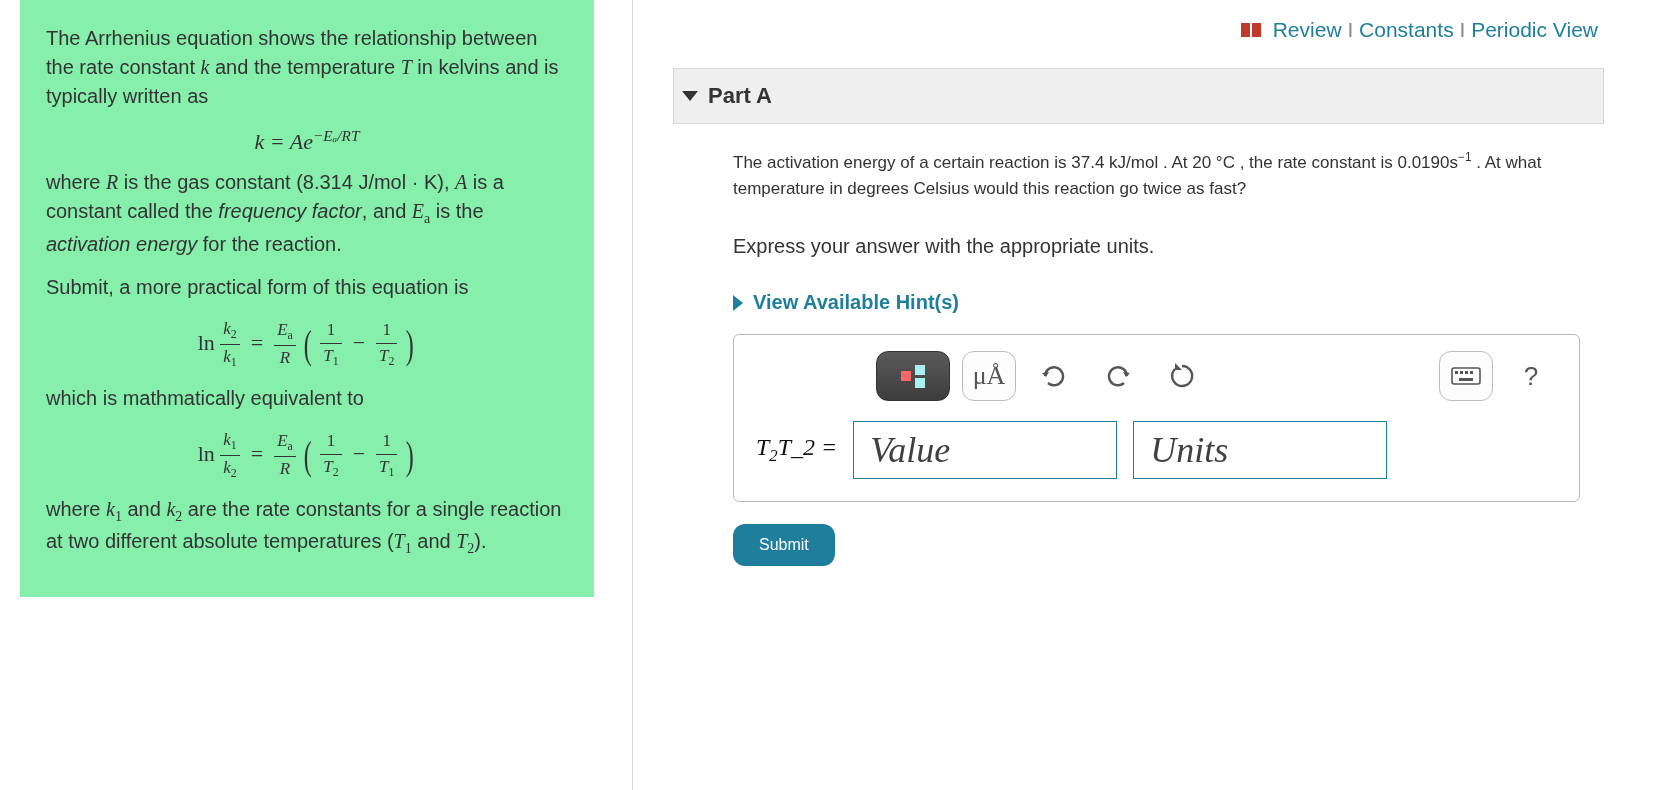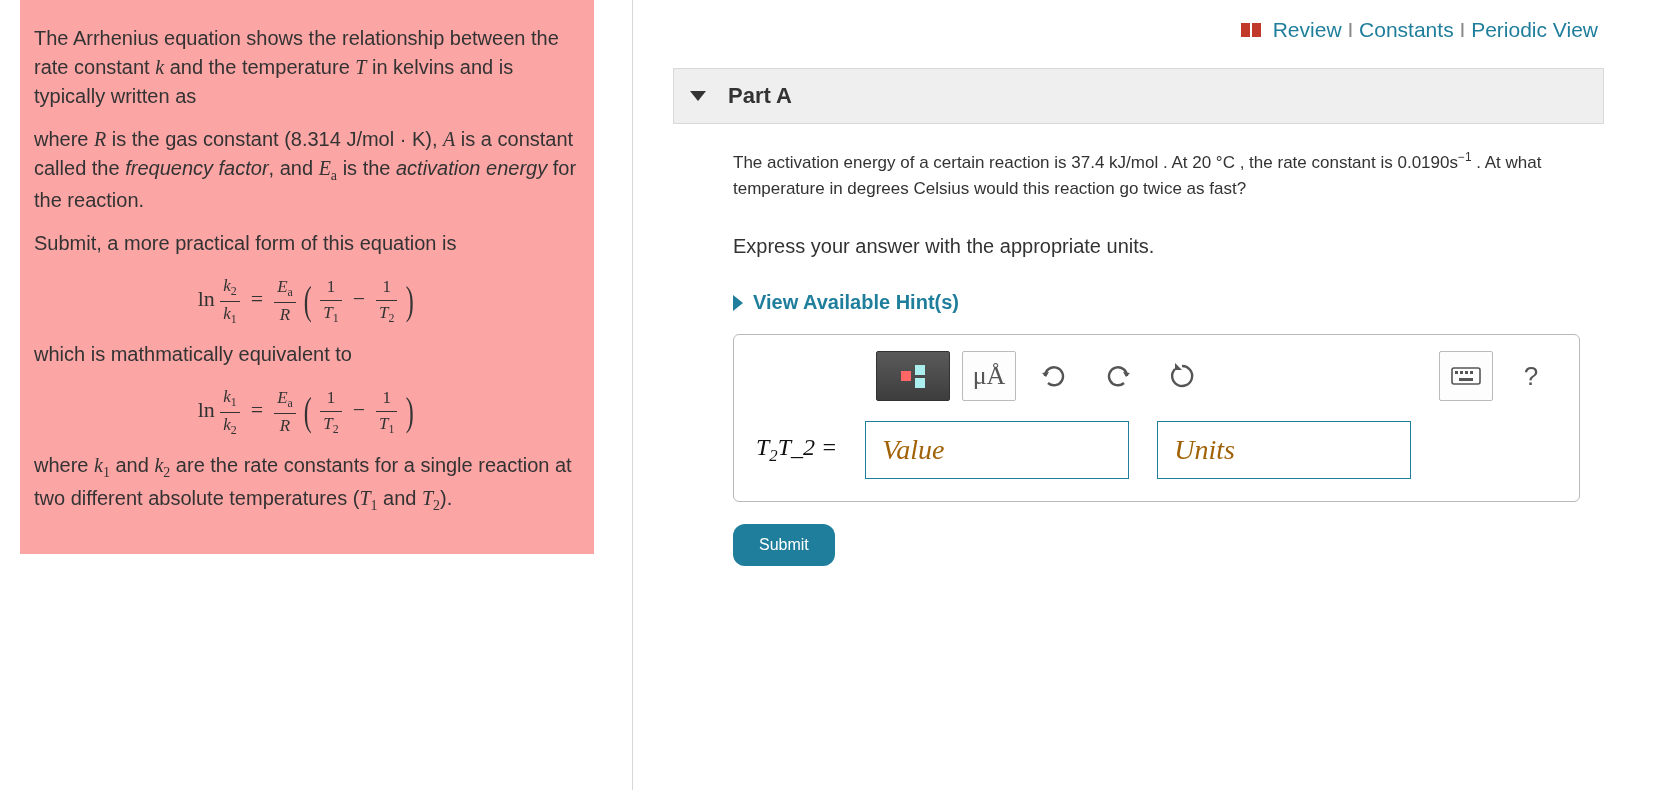--- a/index.html
+++ b/index.html
@@ -1,47 +1,47 @@
 <!DOCTYPE html>
 <html><head>
 <meta charset="utf-8">
 <style>
   html,body{margin:0;padding:0;font-family:"Helvetica Neue",Arial,sans-serif;font-size:20px;color:#333;background:#fff}
   .wrap{display:flex;width:1654px;height:790px;box-sizing:border-box}
   .left{width:614px;padding:0 20px 20px 20px;box-sizing:border-box}
-  .intro-box{background:#fca5a5;padding:24px 14px;line-height:1.45}
+  .intro-box{background:#86efac;padding:24px 26px;line-height:1.45}
   .intro-box p{margin:0 0 14px 0}
   .eqc{text-align:center;font-family:"Times New Roman",serif;font-size:22px;margin:6px 0 10px 0}
   .serif{font-family:"Times New Roman",serif}
   em.it{font-style:italic}
   .divider{width:18px;border-right:1px solid #d7d7d7}
   .right{flex:1;padding:0 50px 0 40px;box-sizing:border-box;position:relative}
   .toplinks{text-align:right;font-size:21px;color:#1f7e9c;padding:18px 6px 26px 0}
   .toplinks span{color:#888}
   .toplinks a{color:#1f7e9c;text-decoration:none;cursor:pointer}
   .flag{display:inline-block;width:20px;height:14px;background:#c0392b;margin-right:6px;vertical-align:baseline;position:relative}
   .flag::after{content:"";position:absolute;left:9px;top:0;width:2px;height:14px;background:#fff}
-  .part-hdr{background:#efefef;border:1px solid #d9d9d9;padding:14px 16px;display:flex;align-items:center;gap:22px;cursor:pointer}
+  .part-hdr{background:#efefef;border:1px solid #d9d9d9;padding:14px 8px;display:flex;align-items:center;gap:10px;cursor:pointer}
   .caret-down{width:0;height:0;border-left:8px solid transparent;border-right:8px solid transparent;border-top:10px solid #333}
   .part-title{font-weight:bold;font-size:22px}
   .part-body{padding:24px 24px 0 60px}
   .prompt{line-height:1.55;font-size:17px}
   .strong{font-weight:normal;margin:33px 0}
   .hint-row{color:#1f7e9c;font-weight:bold;display:flex;align-items:center;gap:10px;cursor:pointer;margin:22px 0 20px 0}
   .caret-right{width:0;height:0;border-top:8px solid transparent;border-bottom:8px solid transparent;border-left:10px solid #1f7e9c}
   .ans-box{border:1px solid #b9b9b9;border-radius:6px;padding:16px 22px 22px 22px}
   .toolbar{display:flex;align-items:center;gap:12px;margin:0 0 20px 120px}
-  .tbtn{height:48px;min-width:52px;display:flex;align-items:center;justify-content:center;border:1px solid #bbb;border-radius:2px;background:#fdfdfd;cursor:pointer;font-size:22px;color:#555}
+  .tbtn{height:48px;min-width:52px;display:flex;align-items:center;justify-content:center;border:1px solid #bbb;border-radius:12px;background:#fdfdfd;cursor:pointer;font-size:22px;color:#555}
   .tbtn.dark{background:linear-gradient(#5a5a5a,#3d3d3d);border-color:#333;color:#fff;padding:0 10px}
   .tbtn.noborder{border:none;background:none}
   .ua{font-family:"Times New Roman",serif;font-size:26px;color:#555}
   .spacer{flex:1}
-  .inline-row{display:flex;align-items:center;gap:28px}
+  .inline-row{display:flex;align-items:center;gap:16px}
   .lbl{font-family:"Times New Roman",serif;font-size:24px;font-style:italic;color:#111}
-  .field{border:1px solid #1f7e9c;height:56px;font-family:"Times New Roman",serif;font-style:italic;font-size:28px;color:#a16207;padding:0 16px;display:flex;align-items:center}
+  .field{border:1px solid #1f7e9c;height:56px;font-family:"Times New Roman",serif;font-style:italic;font-size:36px;color:#404040;padding:0 16px;display:flex;align-items:center}
   .field.value{width:230px}
   .field.units{width:220px}
   .submit{margin:22px 0 0 0;background:#1f7e9c;color:#fff;border:none;padding:12px 26px;font-size:16px;border-radius:12px;cursor:pointer}
   .tmpl-icon{display:flex;gap:4px;align-items:center}
   .tmpl-icon .sq{width:10px;height:10px;background:#aee}
   .tmpl-icon .sq.b{background:#f66}
   .tmpl-icon .col{display:flex;flex-direction:column;gap:3px}
   .frac{display:inline-block;vertical-align:middle;text-align:center;font-family:"Times New Roman",serif}
   .frac .n{display:block;border-bottom:1px solid #333;padding:0 3px;font-size:17px}
   .frac .d{display:block;padding:0 3px;font-size:17px}
@@ -51,20 +51,23 @@
 </style>
 </head>
 <body>
 
 <div class="wrap">
   <div class="left">
     <div class="intro-box">
       <p>
         <span>The Arrhenius equation shows the relationship between the rate constant </span><span class="serif"><i>k</i></span><span> and the temperature </span><span class="serif"><i>T</i></span><span> in kelvins and is typically written as</span>
       </p>
+      <div class="eqc">
+        <i><span>k = Ae</span></i><sup><i>−Eₐ/RT</i></sup>
+      </div>
       <p>
         <span>where </span><span class="serif"><i>R</i></span><span> is the gas constant (8.314 J/mol · K), </span><span class="serif"><i>A</i></span><span> is a constant called the </span><em class="it">frequency factor</em><span>, and </span><span class="serif"><i>E</i><sub>a</sub></span><span> is the </span><em class="it">activation energy</em><span> for the reaction.</span>
       </p>
       <p>Submit, a more practical form of this equation is</p>
       <div class="eqc">
         ln <span class="frac"><span class="n"><i>k</i><sub>2</sub></span><span class="d"><i>k</i><sub>1</sub></span></span>
         &nbsp;=&nbsp;
         <span class="frac"><span class="n"><i>E</i><sub>a</sub></span><span class="d"><i>R</i></span></span>
         <span class="big-paren">(</span>
         <span class="frac"><span class="n">1</span><span class="d"><i>T</i><sub>1</sub></span></span>

